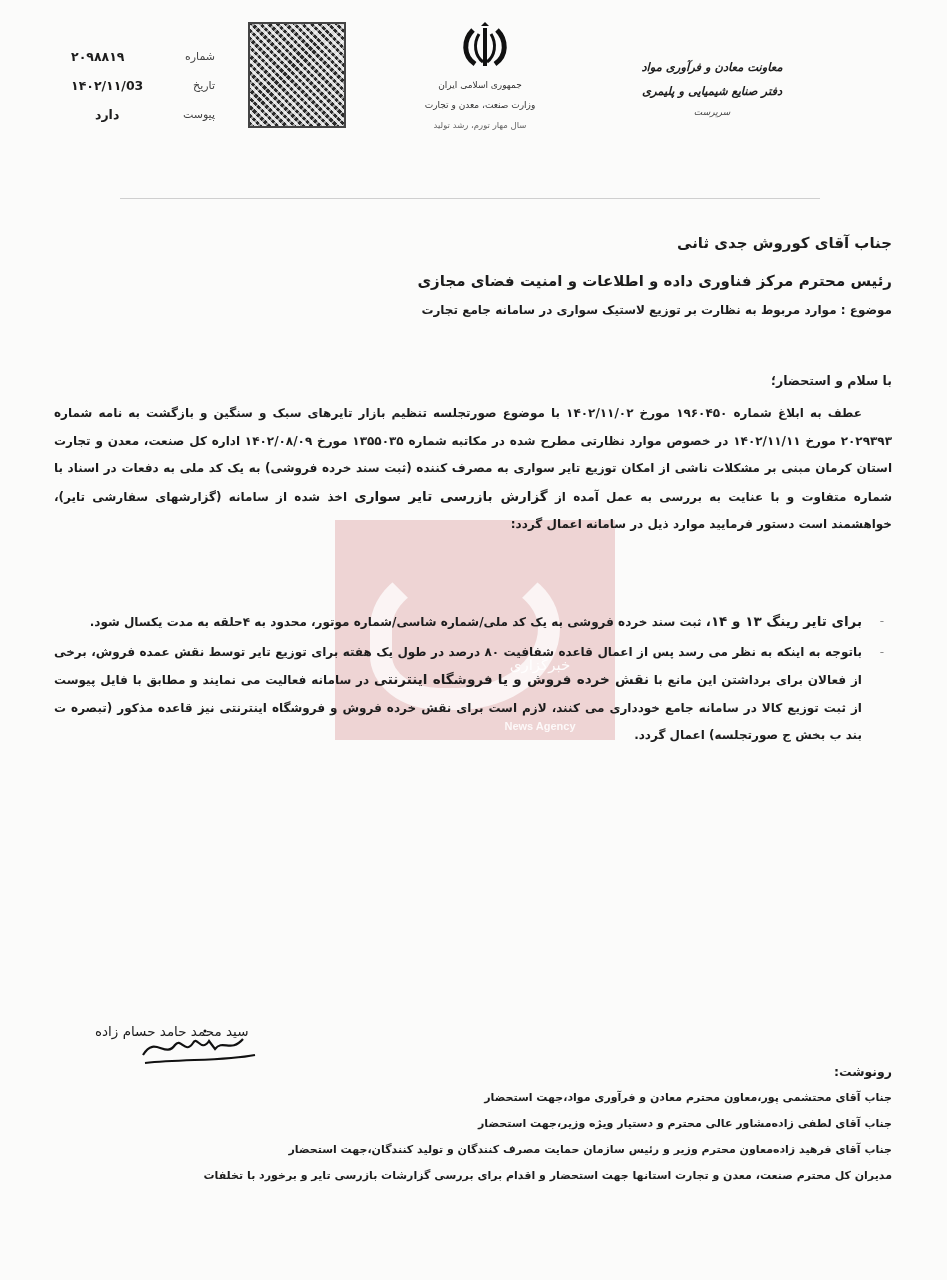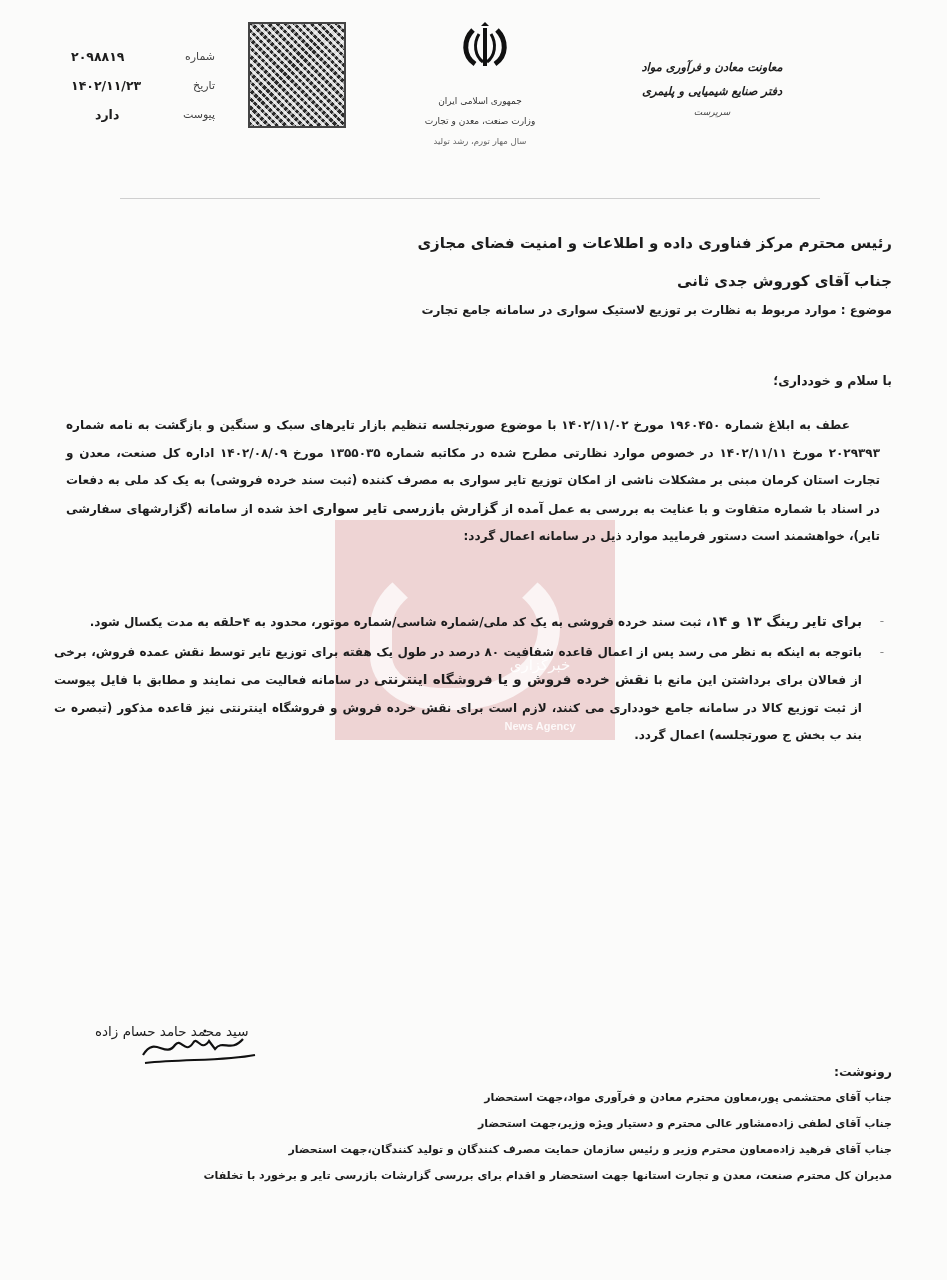--- a/index.html
+++ b/index.html
@@ -4,36 +4,36 @@
   <style>
     html, body { margin: 0; padding: 0; }
     body {
       width: 947px; height: 1280px; background: #fbfbfa; position: relative; overflow: hidden;
       font-family: "DejaVu Sans", sans-serif; color: #1d1d1d;
     }
     .abs { position: absolute; }
     .letterhead-right { top: 55px; right: 120px; width: 230px; text-align: center; font-size: 11.5px; font-weight: bold; line-height: 24px; font-style: italic; }
     .letterhead-right .small { font-size: 9px; font-weight: normal; color: #444; line-height: 18px; }
     .emblem { top: 22px; left: 455px; width: 60px; height: 50px; }
-    .emblem-text { top: 75px; left: 400px; width: 160px; text-align: center; font-size: 9px; color: #333; line-height: 20px; margin-top: 16px; }
+    .emblem-text { top: 75px; left: 400px; width: 160px; text-align: center; font-size: 9px; color: #333; line-height: 20px; }
     .qr { top: 22px; left: 248px; width: 98px; height: 106px; background:
       repeating-linear-gradient(45deg, #2a2a2a 0 3px, #dcdcdc 3px 6px),
       #888; border: 2px solid #444; box-sizing: border-box; }
     .qr::after { content:""; position:absolute; inset:0; background:
       repeating-linear-gradient(-45deg, rgba(255,255,255,.55) 0 2px, transparent 2px 5px); }
     .meta { top: 42px; left: 65px; width: 150px; font-size: 11px; }
     .meta-row { display: flex; justify-content: space-between; align-items: center; height: 29px; }
     .meta-row .lbl { font-size: 11px; color: #444; width: 45px; text-align: right; }
     .meta-row .val { font-weight: bold; font-size: 12.5px; text-align: left; flex: 1; padding-left: 6px; }
     .divider { top: 198px; left: 120px; width: 700px; height: 1px; background: #cfcfcf; }
     .recipient { top: 224px; right: 55px; width: 600px; text-align: right; font-weight: bold; font-size: 15px; line-height: 38px; }
     .subject { top: 303px; right: 55px; width: 600px; text-align: right; font-weight: bold; font-size: 12px; }
     .greeting { top: 373px; right: 55px; font-weight: bold; font-size: 12.5px; }
     .body-text { top: 400px; right: 55px; width: 838px; text-align: justify; font-size: 12px; font-weight: bold; line-height: 27.5px; text-align-last: right; }
-    .body-text p { margin: 12px; text-indent: 30px; }
+    .body-text p { margin: 0; text-indent: 30px; }
     .bullets { top: 608px; right: 55px; width: 838px; font-size: 12px; font-weight: bold; line-height: 27.5px; }
     .bullet { position: relative; padding-right: 30px; text-align: justify; text-align-last: right; margin-bottom: 2px; }
     .bullet::before { content: "-"; position: absolute; right: 8px; top: 0; color: #888; font-weight: normal; }
     .em { font-size: 13.5px; font-weight: 900; }
     .watermark { top: 520px; left: 335px; width: 280px; height: 220px; background: rgba(214, 140, 140, 0.35); pointer-events: none; }
     .wm-shape { top: 560px; left: 370px; width: 190px; height: 150px; border: 22px solid rgba(255,255,255,0.75); border-top-color: transparent; border-radius: 50% 50% 60% 40%; box-sizing: border-box; }
     .wm-text { top: 655px; left: 470px; width: 140px; text-align: center; color: rgba(255,255,255,0.9); font-size: 15px; line-height: 20px; }
     .wm-en { top: 720px; left: 470px; width: 140px; text-align: center; color: rgba(255,255,255,0.85); font-size: 11px; font-family: "Liberation Sans", sans-serif; font-weight: bold; }
     .signer { top: 1023px; left: 95px; font-weight: normal; font-size: 13.5px; }
     .signature { top: 1025px; left: 135px; width: 130px; height: 45px; }
@@ -65,38 +65,38 @@
 
 <div class="abs qr"></div>
 
 <div class="abs meta">
   <div class="meta-row">
     <span class="lbl">شماره</span>
     <span class="val">۲۰۹۸۸۱۹</span>
   </div>
   <div class="meta-row">
     <span class="lbl">تاریخ</span>
-    <span class="val">۱۴۰۲/۱۱/۲۳</span>
+    <span class="val">۱۴۰۲/۱۱/03</span>
   </div>
   <div class="meta-row">
     <span class="lbl">پیوست</span>
     <span class="val" style="padding-left:30px;">دارد</span>
   </div>
 </div>
 
 <div class="abs divider"></div>
 
 <div class="abs recipient">
+  <div>جناب آقای کوروش جدی ثانی</div>
   <div>رئیس محترم مرکز فناوری داده و اطلاعات و امنیت فضای مجازی</div>
-  <div>جناب آقای کوروش جدی ثانی</div>
 </div>
 
 <div class="abs subject">موضوع : موارد مربوط به نظارت بر توزیع لاستیک سواری در سامانه جامع تجارت</div>
 
-<div class="abs greeting">با سلام و خودداری؛</div>
+<div class="abs greeting">با سلام و استحضار؛</div>
 
 <div class="abs watermark"></div>
 <div class="abs wm-shape"></div>
 <div class="abs wm-text">خبرگزاری</div>
 <div class="abs wm-en">News Agency</div>
 
 <div class="abs body-text">
   <p><span>عطف به ابلاغ شماره ۱۹۶۰۴۵۰ مورخ ۱۴۰۲/۱۱/۰۲ با موضوع صورتجلسه تنظیم بازار تایرهای سبک و سنگین و بازگشت به نامه شماره ۲۰۲۹۳۹۳ مورخ ۱۴۰۲/۱۱/۱۱ در خصوص موارد نظارتی مطرح شده در مکاتبه شماره ۱۳۵۵۰۳۵ مورخ ۱۴۰۲/۰۸/۰۹ اداره کل صنعت، معدن و تجارت استان کرمان مبنی بر مشکلات ناشی از امکان توزیع تایر سواری به مصرف کننده (ثبت سند خرده فروشی) به یک کد ملی به دفعات در اسناد با شماره متفاوت و با عنایت به بررسی به عمل آمده از </span><span class="em">گزارش بازرسی تایر سواری</span><span> اخذ شده از سامانه (گزارشهای سفارشی تایر)، خواهشمند است دستور فرمایید موارد ذیل در سامانه اعمال گردد:</span></p>
 </div>
 

